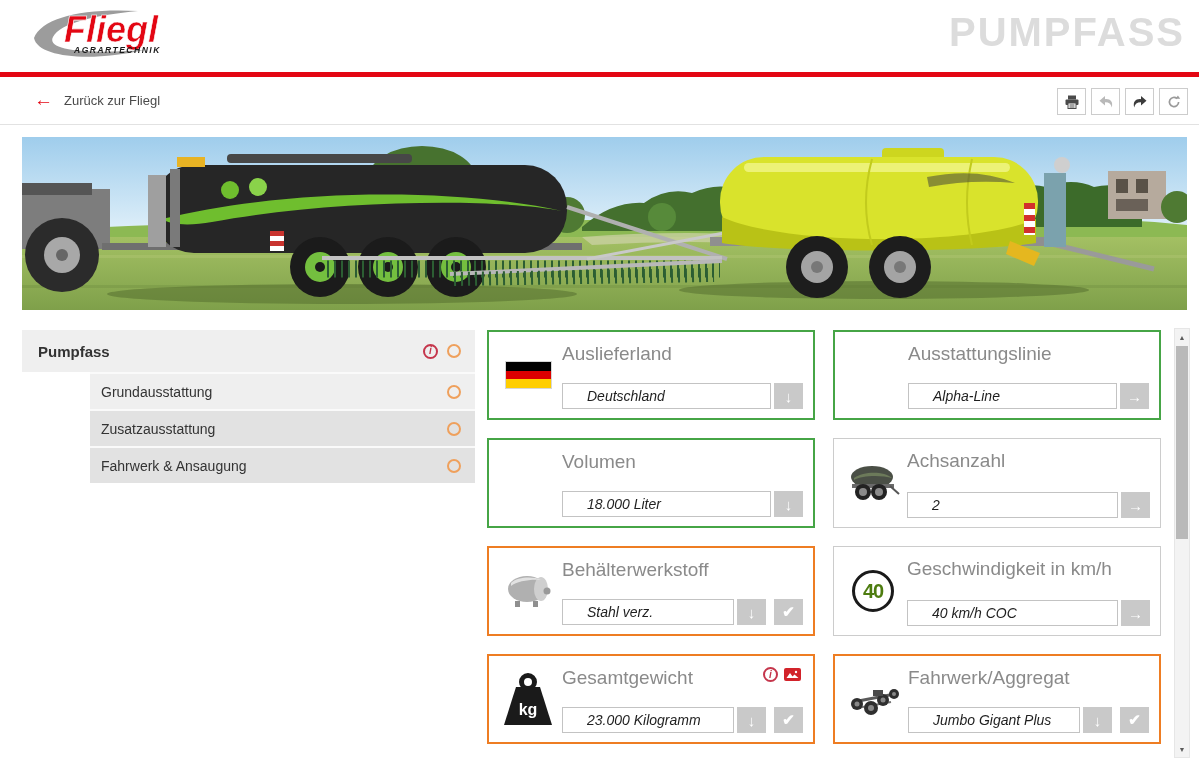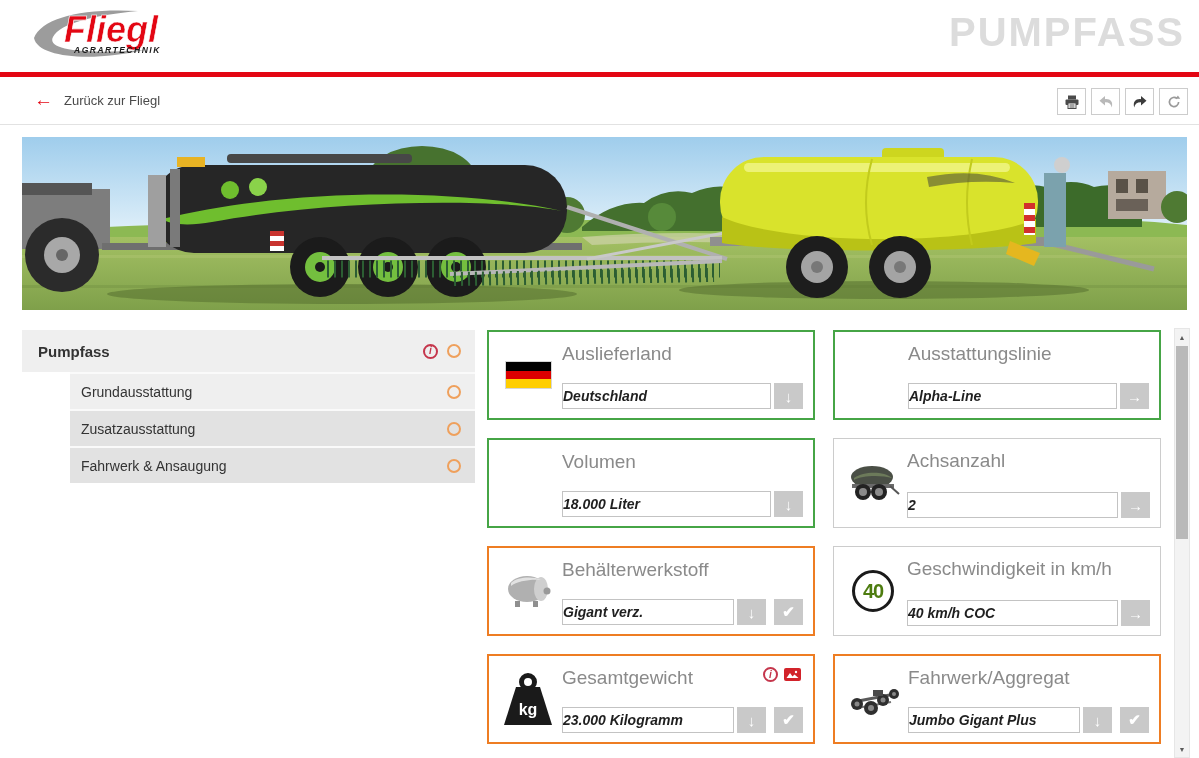--- a/index.html
+++ b/index.html
@@ -32,39 +32,39 @@
   
   .sidebar { position:absolute; left:22px; top:330px; width:453px; }
   .side-header { height:42px; background:#efefef; display:flex; align-items:center;
                  padding:0 14px 0 16px; }
   .side-header .t { font-size:15px; font-weight:bold; color:#333; }
   .side-icons { margin-left:auto; display:flex; align-items:center; gap:9px; }
   .info-badge { width:15px; height:15px; border:2px solid #c5364c; border-radius:50%;
                 color:#c5364c; font-size:10px; font-weight:bold; font-style:italic;
                 display:flex; align-items:center; justify-content:center; line-height:1; cursor:pointer; }
   .ring { width:14px; height:14px; border:2px solid #efa05c; border-radius:50%; }
-  .side-item { margin-left:48px; height:37px; background:#e2e2e2; border-top:2px solid #fafafa;
+  .side-item { margin-left:68px; height:37px; background:#e2e2e2; border-top:2px solid #fafafa;
                display:flex; align-items:center; padding:0 14px 0 11px; font-size:14px;
                color:#333; cursor:pointer; }
   .side-item.first { background:#efefef; }
   .side-item .ring { margin-left:auto; }
 
   
   .cards { position:absolute; left:487px; top:330px; width:674px; display:grid;
            grid-template-columns:328px 328px; grid-auto-rows:90px; gap:18px; }
   .card { position:relative; background:#fff; border:2px solid #46a546; }
   .card.orange { border-color:#ee7d23; }
   .card.neutral { border:1px solid #ccc; }
   .card-label { position:absolute; left:73px; top:11px; font-size:19px; color:#8a8a8a; }
   .card-icon { position:absolute; left:10px; top:50%; transform:translateY(-50%); width:58px;
                display:flex; align-items:center; justify-content:center; }
   .card-badges { position:absolute; right:12px; top:11px; display:flex; align-items:center; gap:6px; }
   .input-row { position:absolute; left:73px; right:10px; bottom:9px; height:26px; display:flex; }
   .value-box { flex:1; border:1px solid #c3c3c3; background:#fff; display:flex; align-items:center;
-               padding:0 0; font-size:14px; font-weight:bold; font-style:italic; color:#1f1f1f;
+               padding:0 24px; font-size:14px; font-weight:normal; font-style:italic; color:#1f1f1f;
                cursor:pointer; overflow:hidden; white-space:nowrap; }
   .sq-btn { width:29px; margin-left:3px; background:#c9c9c9; color:#fff; display:flex;
             align-items:center; justify-content:center; font-size:15px; font-weight:bold;
             cursor:pointer; flex:none; }
   .sq-btn.sep { margin-left:8px; }
 
   
   .flag-de { width:47px; height:28px; border:1px solid #d6d6d6;
              background:linear-gradient(#000 0 33.4%, #d00 33.4% 66.7%, #ffce00 66.7% 100%); }
   
@@ -313,21 +313,21 @@
           <ellipse cx="24" cy="18" rx="19" ry="13" fill="#b0b0b0"></ellipse>
           <ellipse cx="38" cy="18" rx="7" ry="12" fill="#cfcfcf"></ellipse>
           <path d="M8 12 C14 6 30 5 38 9 C28 8 14 10 8 15 Z" fill="#e2e2e2"></path>
           <rect x="12" y="30" width="5" height="6" fill="#8f8f8f"></rect>
           <rect x="30" y="30" width="5" height="6" fill="#8f8f8f"></rect>
           <circle cx="44" cy="20" r="3.5" fill="#9a9a9a"></circle>
         </svg>
       </div>
       <div class="card-label">Behälterwerkstoff</div>
       <div class="input-row">
-        <div class="value-box">Gigant verz.</div>
+        <div class="value-box">Stahl verz.</div>
         <div class="sq-btn">↓</div>
         <div class="sq-btn sep">✔</div>
       </div>
     </div>
 
     <div class="card neutral">
       <div class="card-icon">
         <div class="speed-sign">40</div>
       </div>
       <div class="card-label">Geschwindigkeit in km/h</div>

